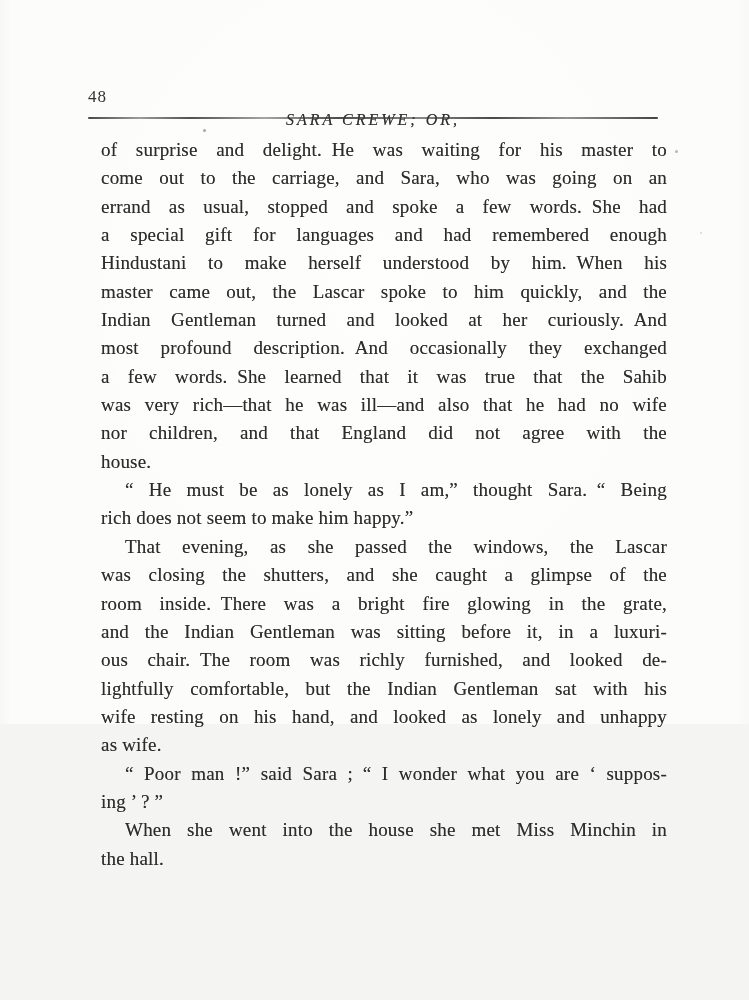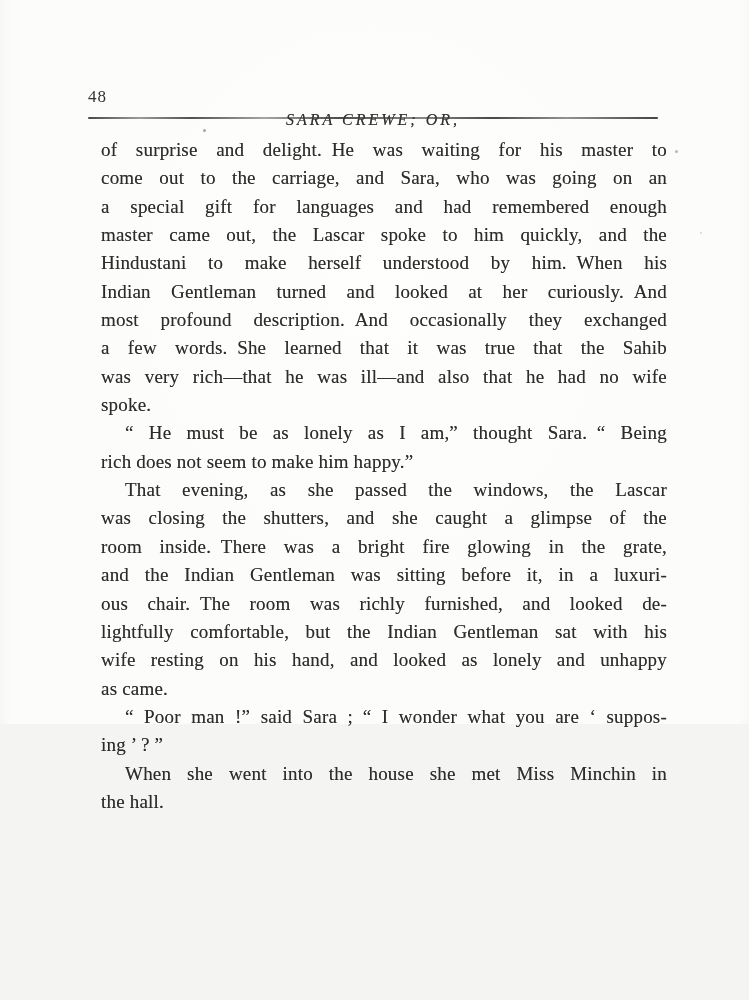--- a/index.html
+++ b/index.html
@@ -78,44 +78,46 @@
     <span class="head-title">SARA CREWE; OR,</span>
   </div>
 
   <div class="header-rule"></div>
 
   <div class="body-text">
 
     <div class="para">
       <div class="line">of surprise and delight. He was waiting for his master to</div>
       <div class="line">come out to the carriage, and Sara, who was going on an</div>
+      <div class="line">errand as usual, stopped and spoke a few words. She had</div>
       <div class="line">a special gift for languages and had remembered enough</div>
+      <div class="line">Hindustani to make herself understood by him. When his</div>
       <div class="line">master came out, the Lascar spoke to him quickly, and the</div>
-      <div class="line">Hindustani to make herself understood by him. When his</div>
       <div class="line">Indian Gentleman turned and looked at her curiously. And</div>
       <div class="line">most profound description. And occasionally they exchanged</div>
       <div class="line">a few words. She learned that it was true that the Sahib</div>
       <div class="line">was very rich—that he was ill—and also that he had no wife</div>
-      <div class="line end">spoke.</div>
+      <div class="line">nor children, and that England did not agree with the</div>
+      <div class="line end">house.</div>
     </div>
 
     <div class="para indent">
       <div class="line">“ He must be as lonely as I am,” thought Sara. “ Being</div>
       <div class="line end">rich does not seem to make him happy.”</div>
     </div>
 
     <div class="para indent">
       <div class="line">That evening, as she passed the windows, the Lascar</div>
       <div class="line">was closing the shutters, and she caught a glimpse of the</div>
       <div class="line">room inside. There was a bright fire glowing in the grate,</div>
       <div class="line">and the Indian Gentleman was sitting before it, in a luxuri-</div>
       <div class="line">ous chair. The room was richly furnished, and looked de-</div>
       <div class="line">lightfully comfortable, but the Indian Gentleman sat with his</div>
       <div class="line">wife resting on his hand, and looked as lonely and unhappy</div>
-      <div class="line end">as came.</div>
+      <div class="line end">as wife.</div>
     </div>
 
     <div class="para indent">
       <div class="line"><span>“ Poor man !” said Sara ; “ I wonder what </span><span class="it">you</span><span> are ‘ suppos-</span></div>
       <div class="line end">ing ’ ? ”</div>
     </div>
 
     <div class="para indent">
       <div class="line">When she went into the house she met Miss Minchin in</div>
       <div class="line end">the hall.</div>

